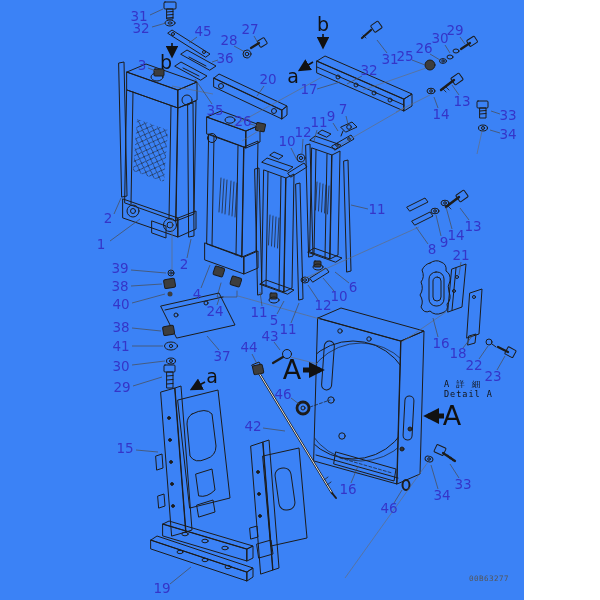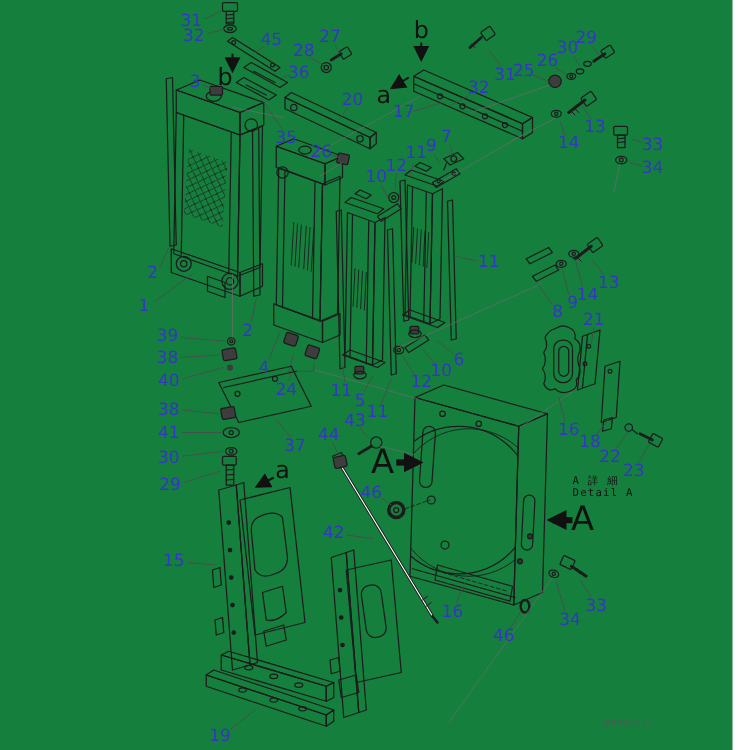--- a/index.html
+++ b/index.html
@@ -1,17 +1,17 @@
 <!DOCTYPE html>
 <html><head>
 <meta charset="utf-8">
 <style>
   html,body{margin:0;padding:0;background:#fff;}
-  #stage{position:relative;width:572px;height:600px;background:#15803d;overflow:hidden;
-         font-family:"DejaVu Sans", sans-serif;padding-left:14px;}
+  #stage{position:relative;width:524px;height:600px;background:#3b82f6;overflow:hidden;
+         font-family:"DejaVu Sans", sans-serif;}
   svg{display:block;}
   .callout-text{font-family:"DejaVu Sans", sans-serif;font-size:13.5px;}
   .view-letter{font-family:"DejaVu Sans", sans-serif;font-size:19px;fill:#111;}
   .detail-letter{font-family:"DejaVu Sans", sans-serif;font-size:27px;fill:#111;}
   .detail-note{font-family:"DejaVu Sans Mono", monospace;font-size:8.5px;fill:#111;letter-spacing:1px;}
   .doc-code{font-family:"DejaVu Sans Mono", monospace;font-size:7.5px;fill:#555;letter-spacing:0.5px;}
 </style>
 </head>
 <body>
 

